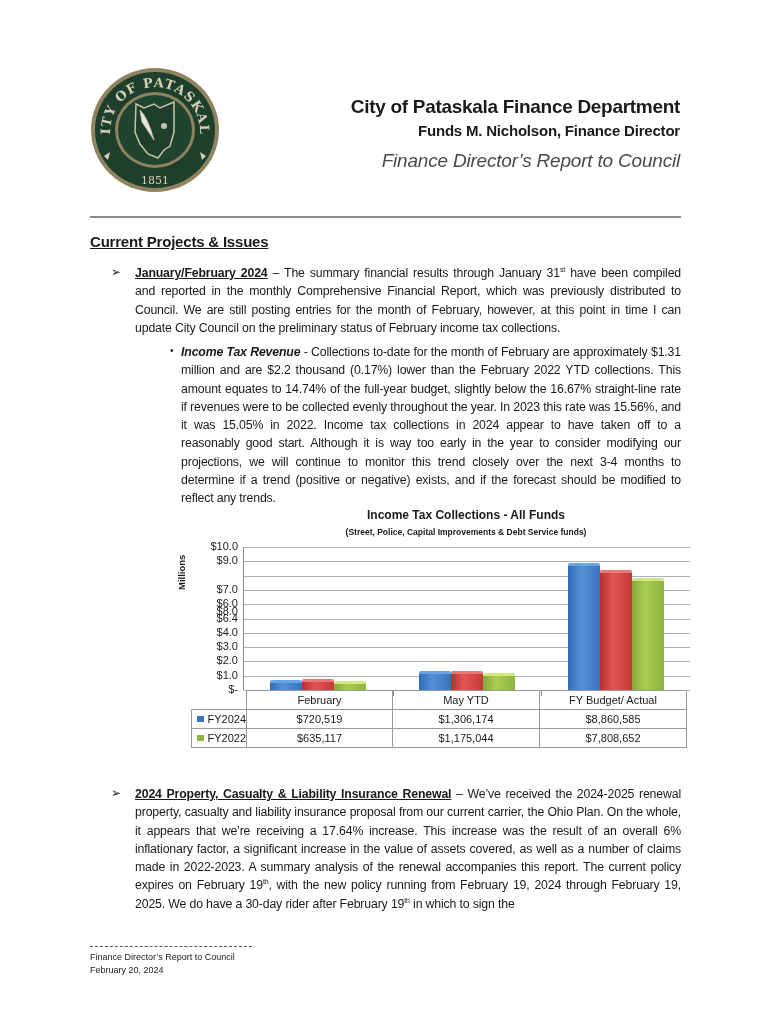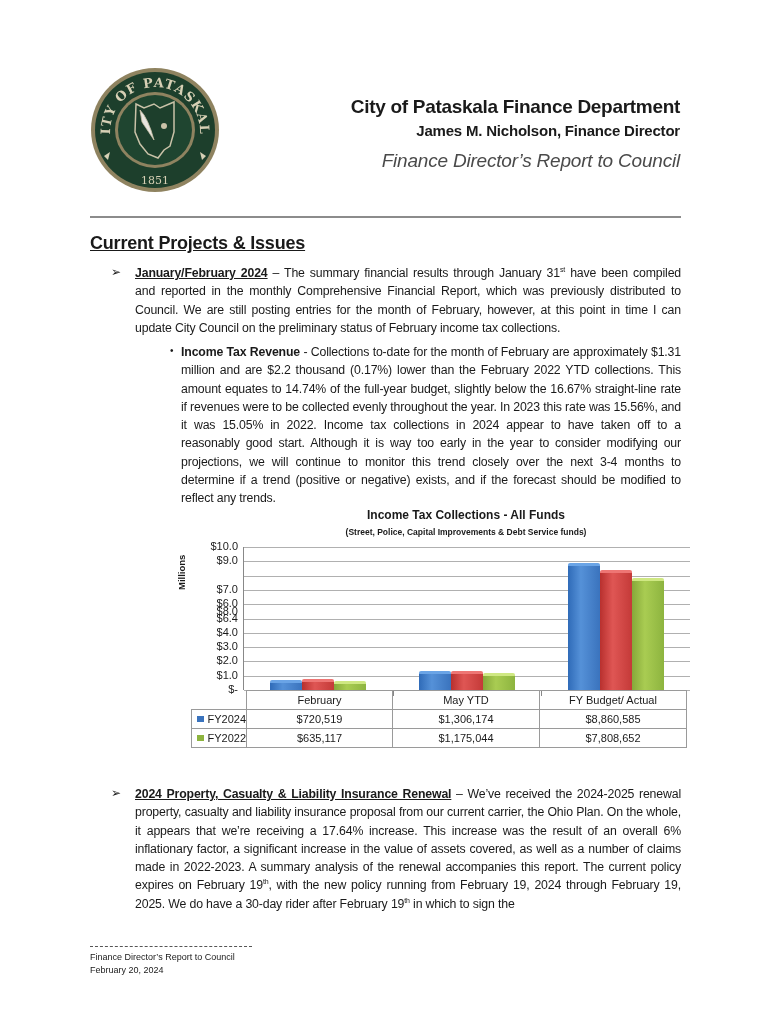--- a/index.html
+++ b/index.html
@@ -9,28 +9,28 @@
   .seal { position: absolute; left: 88px; top: 66px; width: 134px; height: 128px; }
 
   .hdr { position: absolute; right: 90px; text-align: right; }
   .hdr-title { top: 96px; font-size: 19px; font-weight: bold; letter-spacing: -0.3px; }
   .hdr-sub { top: 122px; font-size: 15px; font-weight: bold; letter-spacing: -0.2px; }
   .hdr-report { top: 150px; font-size: 19px; font-style: italic; color: #4a4a4a; letter-spacing: -0.2px; }
 
   .rule { position: absolute; left: 90px; width: 591px; top: 216px; height: 0;
           border-top: 2px solid #8c8c8c; }
 
-  .section-head { position: absolute; left: 90px; top: 233px; font-size: 18px;
+  .section-head { position: absolute; left: 90px; top: 233px; font-size: 15px;
                   font-weight: bold; text-decoration: underline; letter-spacing: -0.2px; }
 
   .para { position: absolute; font-size: 12.3px; line-height: 18.3px; text-align: justify;
           letter-spacing: -0.15px; }
   .bullet-arrow { position: absolute; font-size: 12px; }
   .u-bold { font-weight: bold; text-decoration: underline; }
-  .b-ital { font-weight: bold; }
+  .b-ital { font-weight: bold; font-style: italic; }
   sup { font-size: 7px; line-height: 0; vertical-align: 5px; }
 
   
   .chart-title { position: absolute; left: 240px; width: 452px; text-align: center; }
   .chart-title .t1 { position: absolute; left: 0; right: 0; top: 508px; font-size: 12px; font-weight: bold; }
   .chart-title .t2 { position: absolute; left: 0; right: 0; top: 527px; font-size: 8.5px; font-weight: bold; }
 
   .ylabel { position: absolute; left: 176px; top: 548px; font-size: 9.5px; font-weight: bold;
             transform: rotate(-90deg); transform-origin: left top; }
   .ytick { position: absolute; width: 48px; left: 190px; text-align: right; font-size: 11px; }
@@ -70,21 +70,21 @@
     <text font-size="13" font-weight="bold" fill="#d7d0b5" font-family="'DejaVu Serif', serif" letter-spacing="1">
       <textPath href="#arcTop" startOffset="50%" text-anchor="middle">CITY OF PATASKALA</textPath>
     </text>
     <text x="67" y="118" font-size="11" fill="#d7d0b5" text-anchor="middle" font-family="'DejaVu Serif', serif">1851</text>
     <path d="M 16 90 L 22 86 L 20 94 Z" fill="#d7d0b5"></path>
     <path d="M 118 90 L 112 86 L 114 94 Z" fill="#d7d0b5"></path>
   </svg>
 </div>
 
 <div class="hdr hdr-title">City of Pataskala Finance Department</div>
-<div class="hdr hdr-sub">James M. Nicholson, Finance Director</div>
+<div class="hdr hdr-sub">Funds M. Nicholson, Finance Director</div>
 <div class="hdr hdr-report">Finance Director’s Report to Council</div>
 
 <div class="rule"></div>
 
 <div class="section-head">Current Projects &amp; Issues</div>
 
 <span class="bullet-arrow" style="left:111px; top:265px;">➢</span>
 <div class="para" style="left:135px; top:264px; width:546px;">
   <span class="u-bold">January/February 2024</span><span> – The summary financial results through January 31</span><sup>st</sup><span> have been compiled and reported in the monthly Comprehensive Financial Report, which was previously distributed to Council.  We are still posting entries for the month of February, however, at this point in time I can update City Council on the preliminary status of February income tax collections.</span>
 </div>

